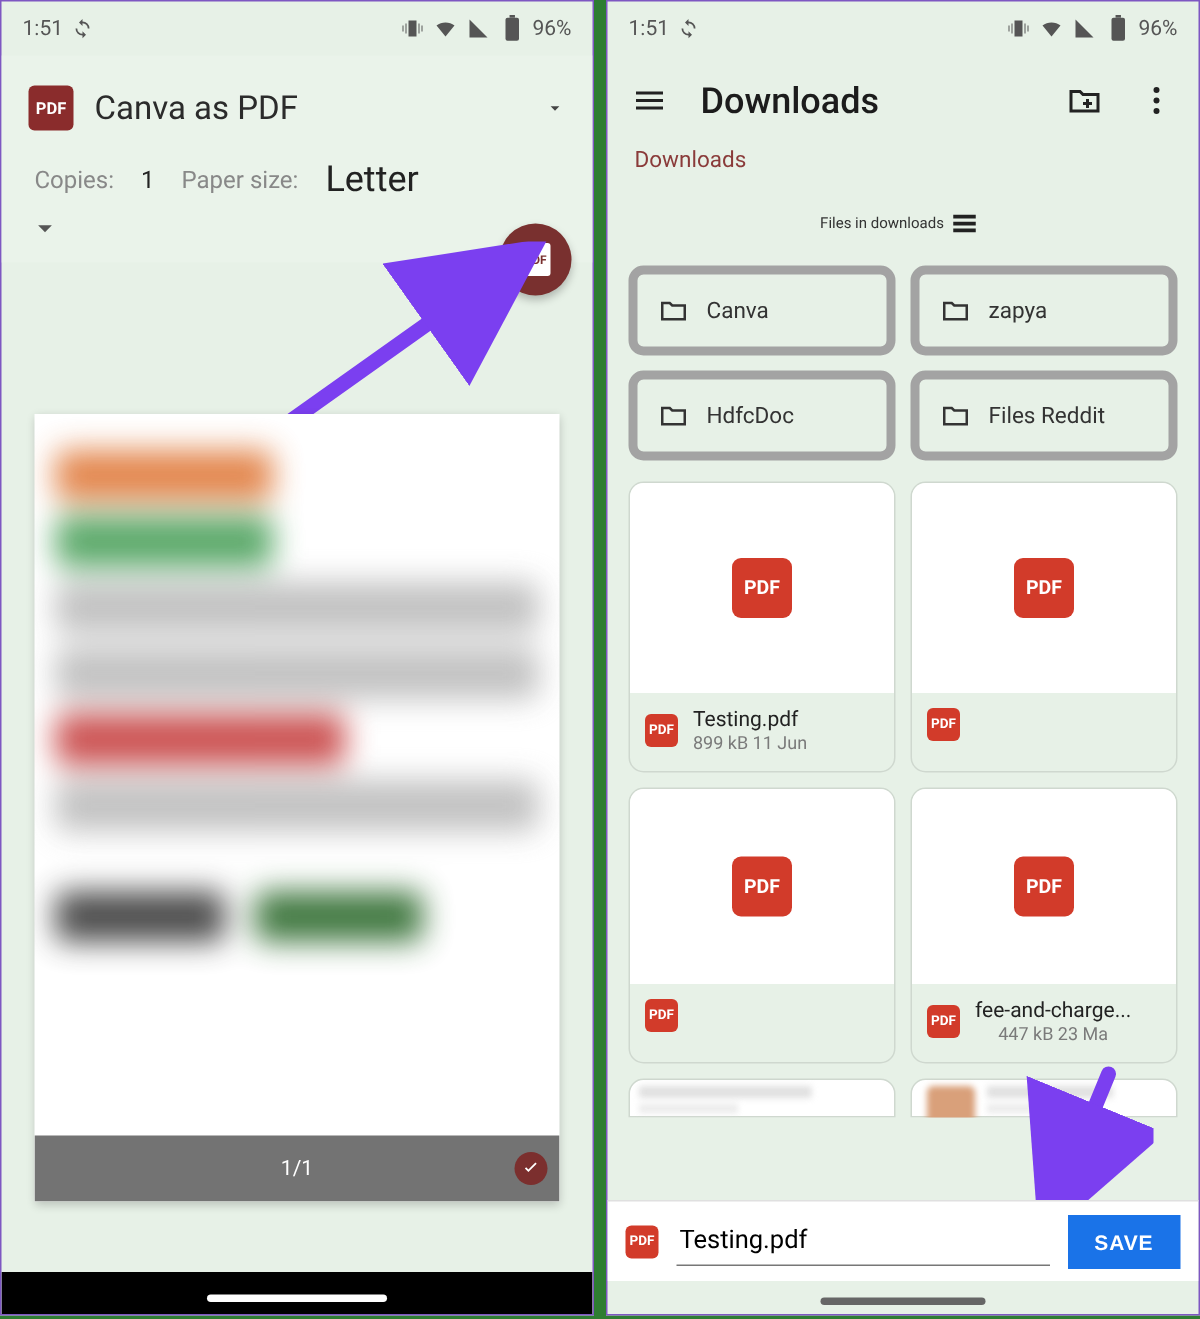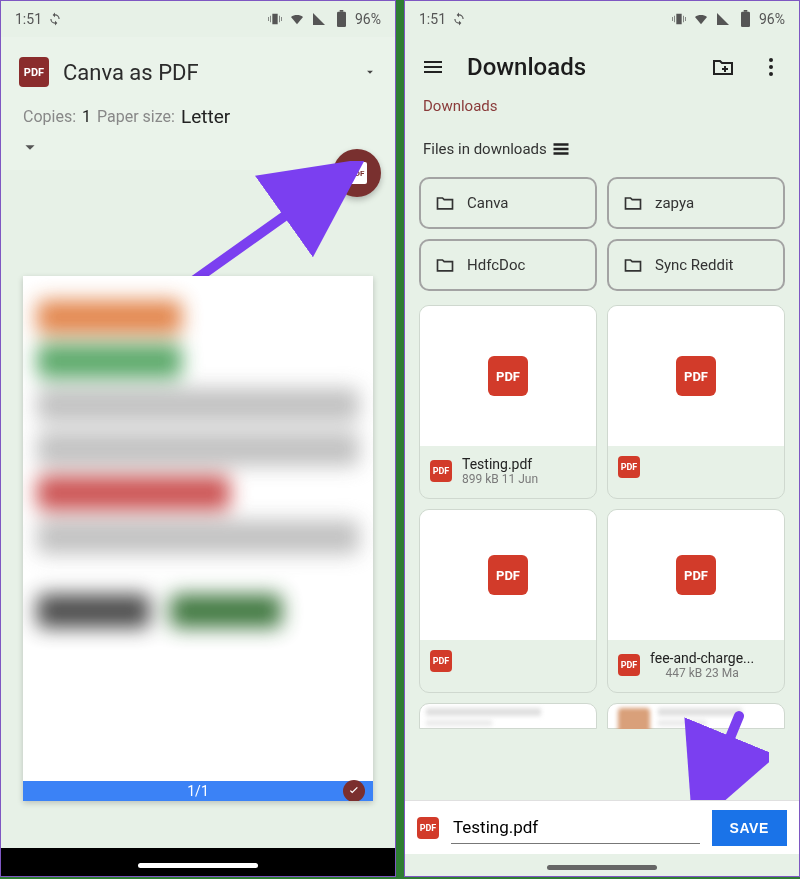--- a/index.html
+++ b/index.html
@@ -29,21 +29,21 @@
     background: #eaf3ea; padding: 20px 18px 8px 18px;
   }
   .print-top { display:flex; align-items:center; gap:14px; }
   .pdf-badge {
     width:30px; height:30px; border-radius:4px; background:#8a2c2c;
     display:flex; align-items:center; justify-content:center;
     color:#fff; font-weight:700; font-size:11px;
   }
   .print-title { font-size:22px; color:#2b2b2b; flex:1; }
   .dropdown-caret { color:#444; }
-  .print-row2 { display:flex; align-items:center; gap:6px; padding:18px 4px 4px 4px; color:#555; font-size:16px; }
+  .print-row2 { display:flex; align-items:center; gap:18px; padding:18px 4px 4px 4px; color:#555; font-size:16px; }
   .print-row2 .lbl { color:#888; }
   .print-row2 .val { color:#222; }
   .chev-center { text-align:center; padding:4px 0; color:#555; }
   .fab {
     position:absolute; right:14px; top:148px;
     width:48px; height:48px; border-radius:50%;
     background:#79302f; display:flex; align-items:center; justify-content:center;
     box-shadow:0 3px 6px rgba(0,0,0,.25);
   }
   .fab .mini-pdf {
@@ -64,22 +64,22 @@
     position:absolute; inset:14px 14px 48px 14px;
     filter: blur(10px); opacity:.9;
   }
   .blur-content .row { height:34px; margin:10px 0; border-radius:6px; }
   .r1{background:#e07a3b;width:45%}
   .r2{background:#4aa05a;width:45%}
   .r3{background:#bbb;width:100%;height:18px}
   .r4{background:#c64040;width:60%;height:18px;margin-left:40%}
   .r5{background:#3a3a3a;width:35%;height:60px;border-radius:50%}
   .page-strip {
-    position:absolute; left:0; right:0; bottom:0; height:20px;
-    background:#3b82f6; color:#fff; display:flex; align-items:center; justify-content:center;
+    position:absolute; left:0; right:0; bottom:0; height:44px;
+    background:#737373; color:#fff; display:flex; align-items:center; justify-content:center;
     font-size:14px;
   }
   .page-check {
     position:absolute; right:8px; top:50%; transform:translateY(-50%);
     width:22px; height:22px; border-radius:50%; background:#7b2f2e;
     display:flex; align-items:center; justify-content:center; color:#fff; font-size:14px;
   }
 
   .nav-pill-dark {
     position:absolute; left:50%; bottom:8px; transform:translateX(-50%);
@@ -89,25 +89,25 @@
 
   
   .app-bar {
     display:flex; align-items:center; gap:20px;
     padding: 16px 14px 16px 14px;
   }
   .app-title { font-size:24px; color:#1c1c1c; flex:1; font-weight:500; }
   .icon-btn { width:28px; height:28px; display:flex; align-items:center; justify-content:center; color:#222; }
 
   .crumb { color:#8a3b3a; font-size:15px; padding:0 18px 12px; }
-  .section-row { display:flex; align-items:center; justify-content:flex-start; padding:8px 18px 14px; color:#333; font-size:15px; }
+  .section-row { display:flex; align-items:center; justify-content:center; padding:8px 18px 14px; color:#333; font-size:10px; }
 
   .folders { display:grid; grid-template-columns:1fr 1fr; gap:10px; padding:0 14px; }
   .folder {
-    border:2px solid #a3a3a3; border-radius:10px; background:#e7f1e7;
+    border:6px solid #a3a3a3; border-radius:10px; background:#e7f1e7;
     display:flex; align-items:center; gap:12px; padding:14px 14px; font-size:15px; color:#333;
   }
   .folder .fico { color:#444; }
 
   .files { display:grid; grid-template-columns:1fr 1fr; gap:10px; padding:14px 14px 0; }
   .file-card { border:1px solid #cfd8cf; border-radius:10px; background:#e7f1e7; overflow:hidden; display:flex; flex-direction:column; }
   .thumb { height:140px; background:#fff; display:flex; align-items:center; justify-content:center; }
   .thumb.short { height:130px; }
   .pdf-square {
     width:40px; height:40px; border-radius:6px; background:#d23b2a;
@@ -196,21 +196,21 @@
       <div class="dropdown-caret">
         <svg width="14" height="14" viewBox="0 0 24 24">
             <path fill="#444" d="M7 10l5 5 5-5z"></path>
           </svg>
       </div>
     </div>
     <div class="print-row2">
       <span class="lbl">Copies:</span>
       <span class="val">1</span>
       <span class="lbl">Paper size:</span>
-      <span class="val" style="font-size:19px">Letter</span>
+      <span class="val" style="font-size:24px">Letter</span>
     </div>
     <div class="chev-center">
       <svg width="22" height="22" viewBox="0 0 24 24">
           <path fill="#555" d="M7 10l5 5 5-5z"></path>
         </svg>
     </div>
   </div>
 
   <div class="fab">
     <div class="mini-pdf">
@@ -349,21 +349,21 @@
           </svg>
         </span>
       <span>HdfcDoc</span>
     </div>
     <div class="folder">
       <span class="fico">
           <svg width="20" height="20" viewBox="0 0 24 24">
             <path fill="none" stroke="#333" stroke-width="2" d="M3 6h6l2 2h10v11H3z"></path>
           </svg>
         </span>
-      <span>Sync Reddit</span>
+      <span>Files Reddit</span>
     </div>
   </div>
 
   <div class="files">
     <div class="file-card">
       <div class="thumb">
           <div class="pdf-square">
             <span>PDF</span>
           </div>
         </div>

